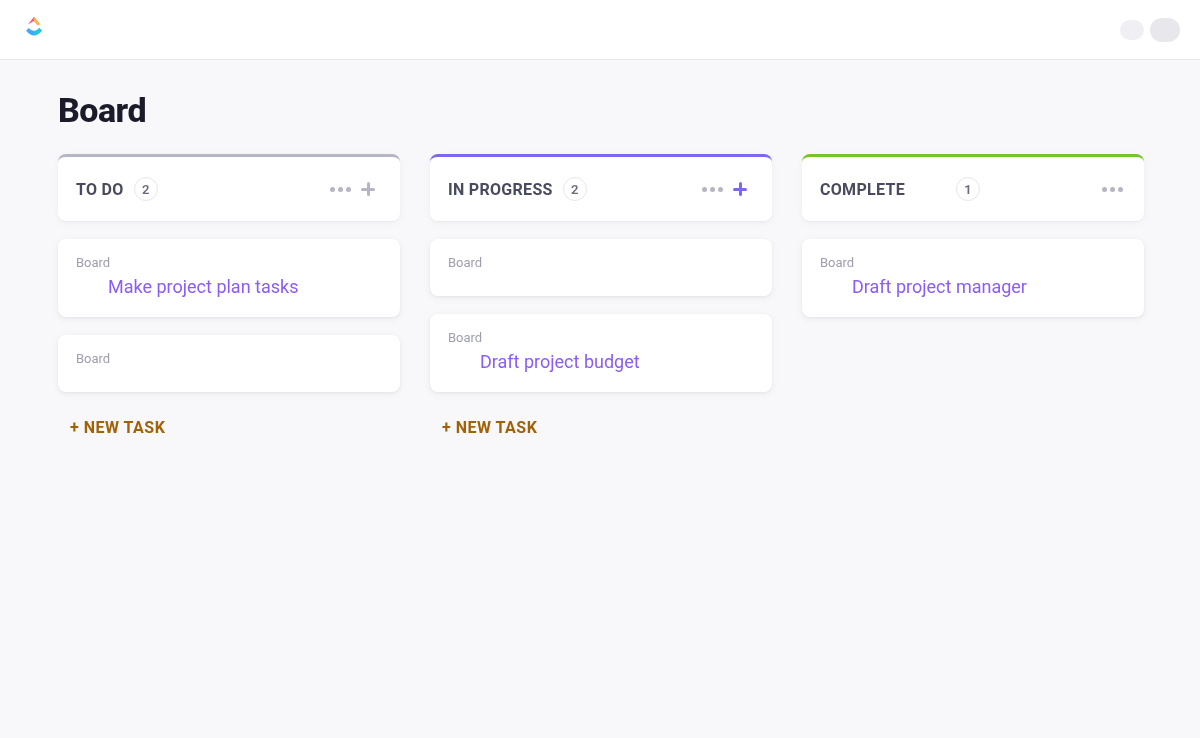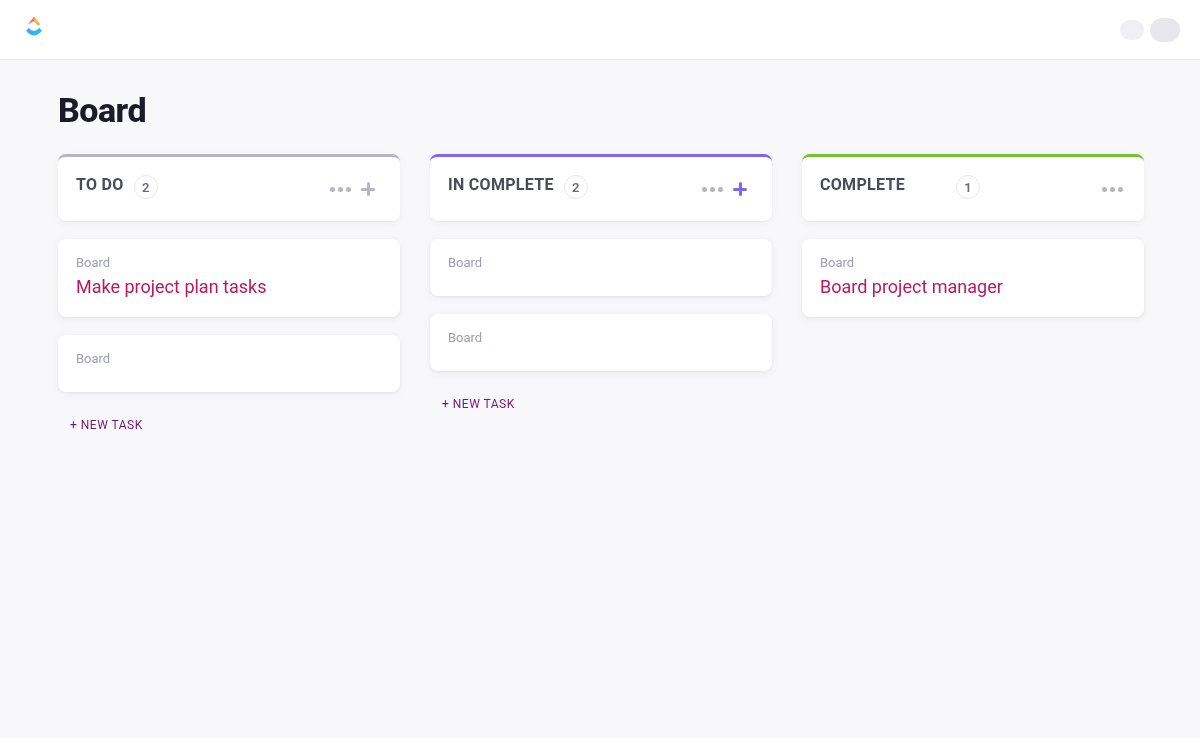--- a/index.html
+++ b/index.html
@@ -47,21 +47,21 @@
       width: 342px;
       flex-shrink: 0;
     }
     .column-header {
       background: #fff;
       border-radius: 8px;
       border-top: 3px solid;
       box-shadow: 0 1px 2px rgba(0,0,0,0.04), 0 2px 8px rgba(0,0,0,0.04);
       padding: 18px 18px 18px 18px;
       display: flex;
-      align-items: flex-start;
+      align-items: center;
       margin-bottom: 18px;
     }
     .column-header.gray   { border-top-color: #b5b5c3; }
     .column-header.purple { border-top-color: #7b68ee; }
     .column-header.green  { border-top-color: #77c32f; gap: 41px; }
     .column-title {
       font-size: 16px;
       font-weight: 700;
       color: #4a4a5e;
       letter-spacing: 0.3px;
@@ -112,27 +112,28 @@
       margin-bottom: 18px;
       cursor: pointer;
     }
     .card-label {
       font-size: 13px;
       color: #9e9eb0;
       margin-bottom: 6px;
     }
     .card-title {
       font-size: 18px;
-      color: #be185d;
+      color: #8b5cf6;
       font-weight: 400;
+      margin-left: 32px;
     }
     .new-task-btn {
-      font-size: 12px;
-      font-weight: 400;
-      color: #701a75;
+      font-size: 16px;
+      font-weight: 700;
+      color: #a16207;
       letter-spacing: 0.5px;
       padding: 8px 12px;
       cursor: pointer;
     }
   </style>
 </head>
 <body>
 
 <div class="topbar">
   <div>
@@ -173,54 +174,55 @@
           <div class="card-label">Board</div>
           <div class="card-title">Make project plan tasks</div>
         </div>
         <div class="card">
           <div class="card-label">Board</div>
         </div>
         <div class="new-task-btn">+ NEW TASK</div>
       </div>
       <div class="column">
         <div class="column-header purple">
-          <span class="column-title">IN COMPLETE</span>
+          <span class="column-title">IN PROGRESS</span>
           <span class="count-badge">2</span>
           <span class="header-spacer"></span>
           <span class="icon-btn">
             <span class="dots">
               <span></span>
               <span></span>
               <span></span>
             </span>
           </span>
           <span class="icon-btn bright">
             <span class="plus-icon"></span>
           </span>
         </div>
         <div class="card">
           <div class="card-label">Board</div>
         </div>
         <div class="card">
           <div class="card-label">Board</div>
+          <div class="card-title">Draft project budget</div>
         </div>
         <div class="new-task-btn">+ NEW TASK</div>
       </div>
       <div class="column">
         <div class="column-header green">
           <span class="column-title">COMPLETE</span>
           <span class="count-badge">1</span>
           <span class="header-spacer"></span>
           <span class="icon-btn">
             <span class="dots">
               <span></span>
               <span></span>
               <span></span>
             </span>
           </span>
         </div>
         <div class="card">
           <div class="card-label">Board</div>
-          <div class="card-title">Board project manager</div>
+          <div class="card-title">Draft project manager</div>
         </div>
       </div>
     </div>
 </div>
 
 </body></html>

